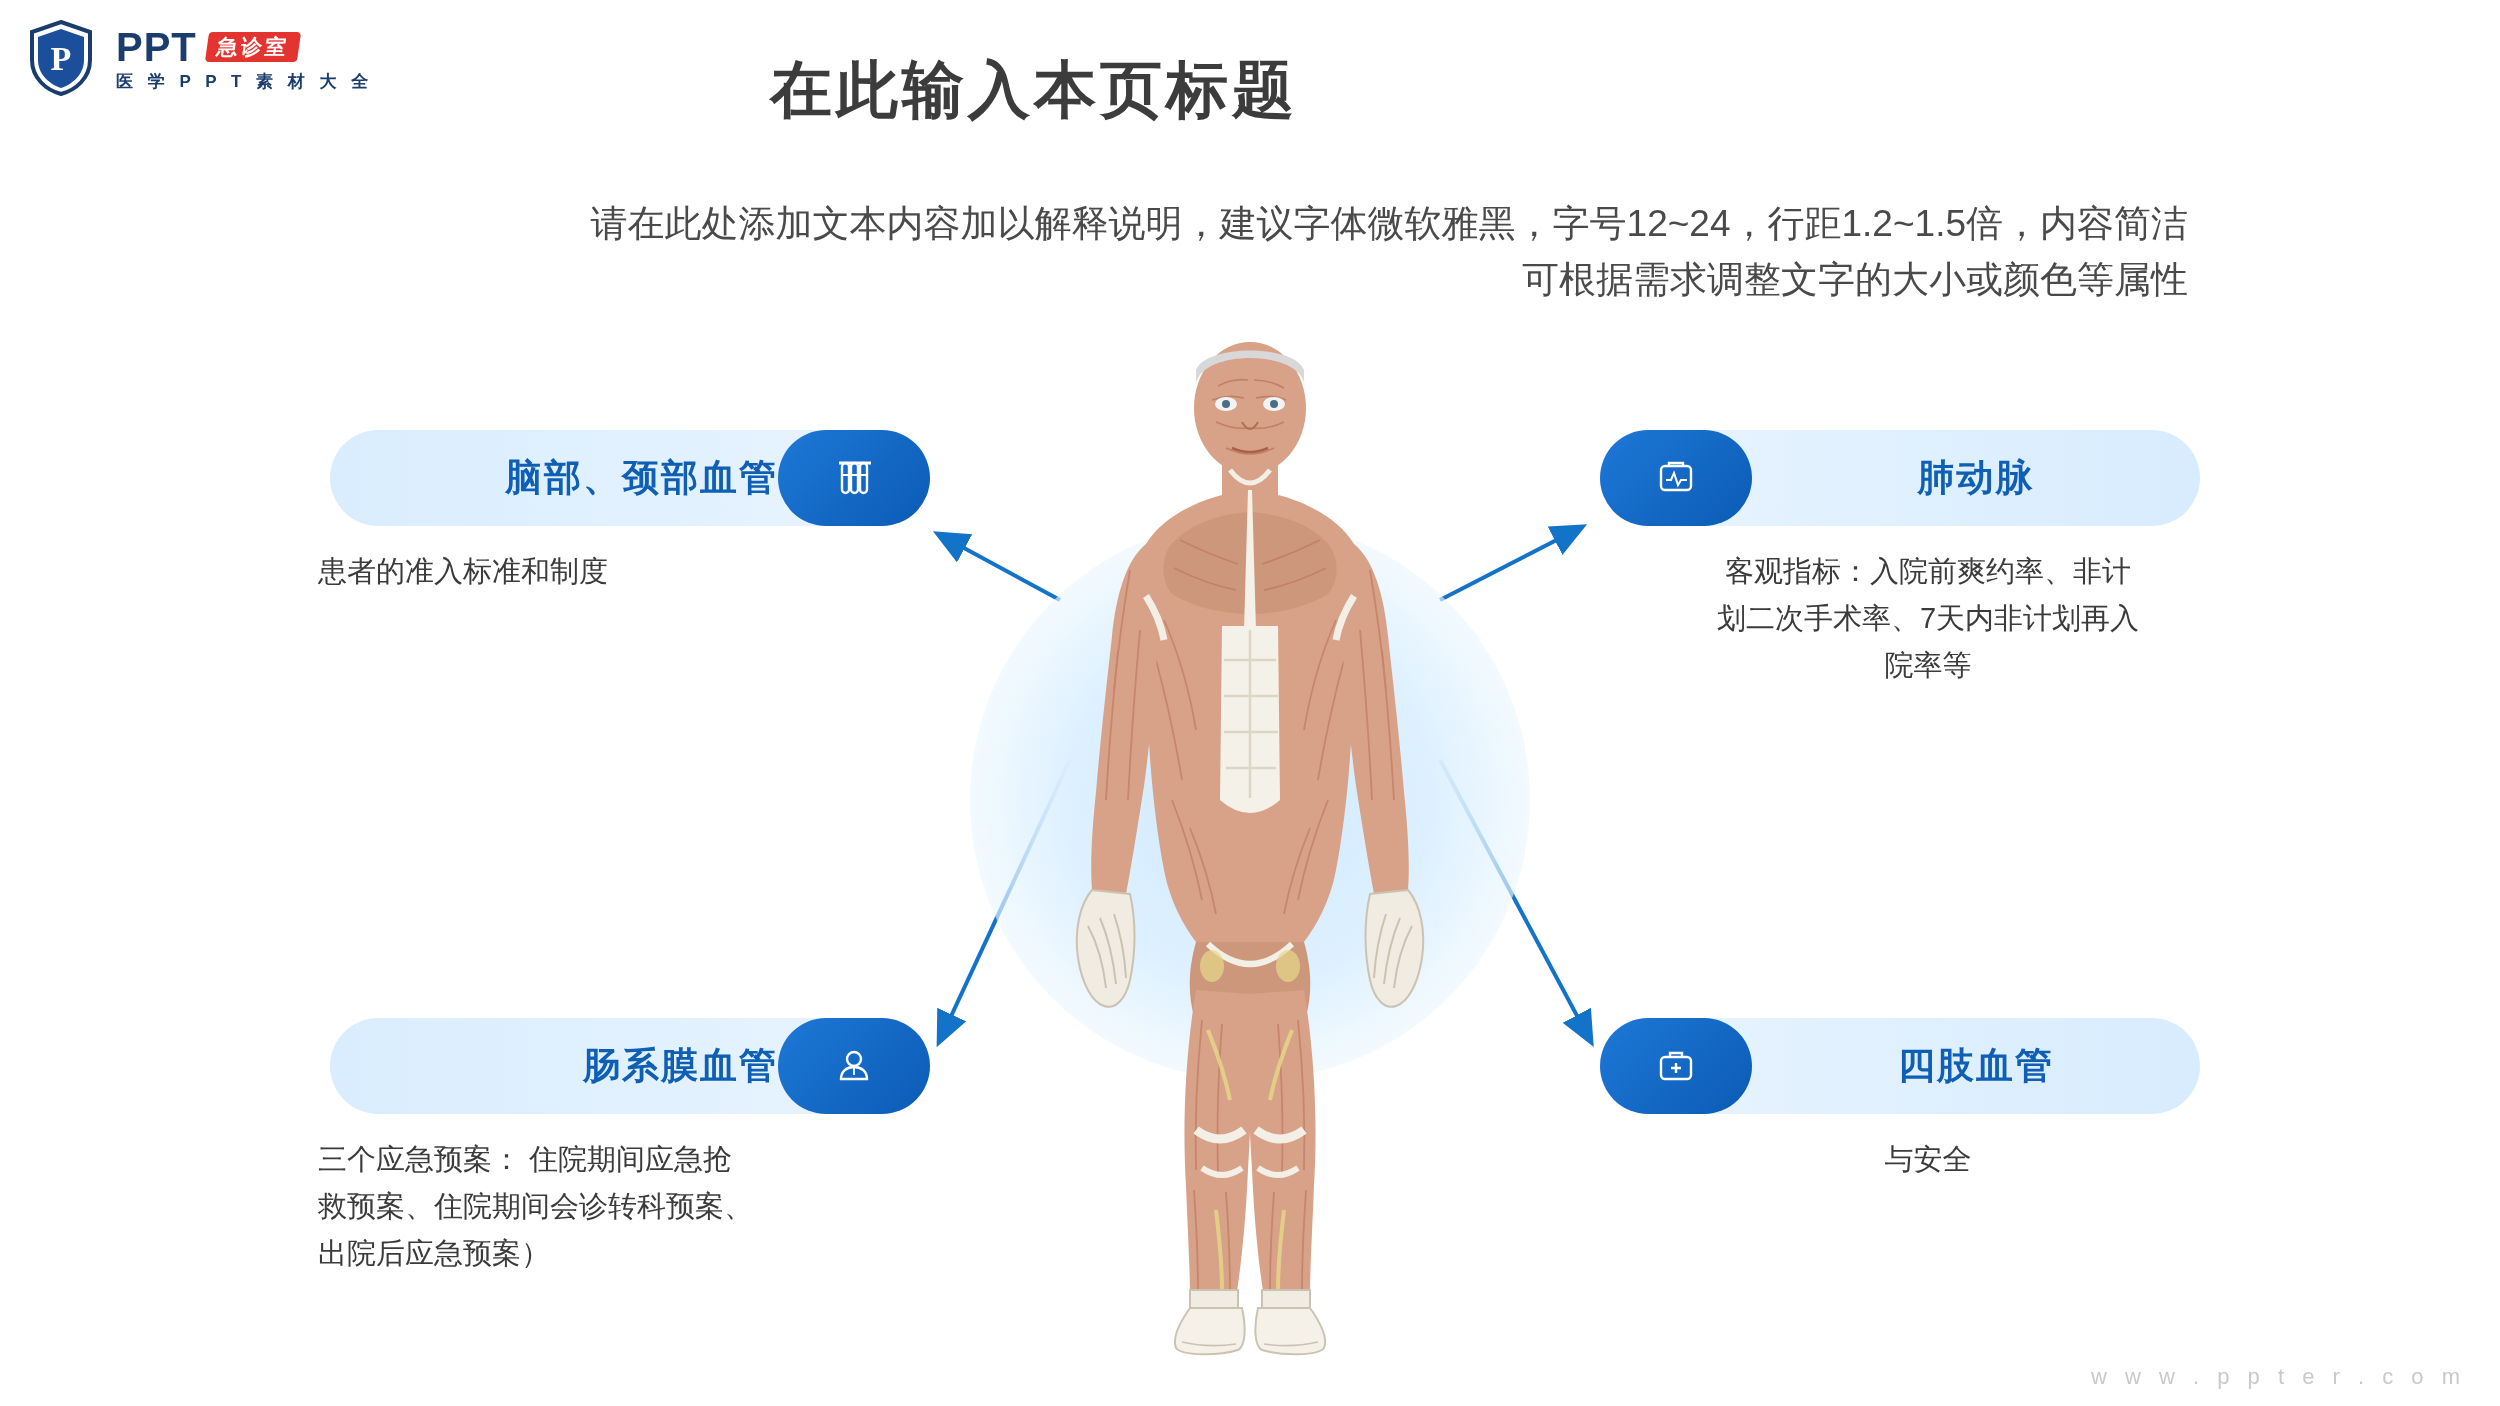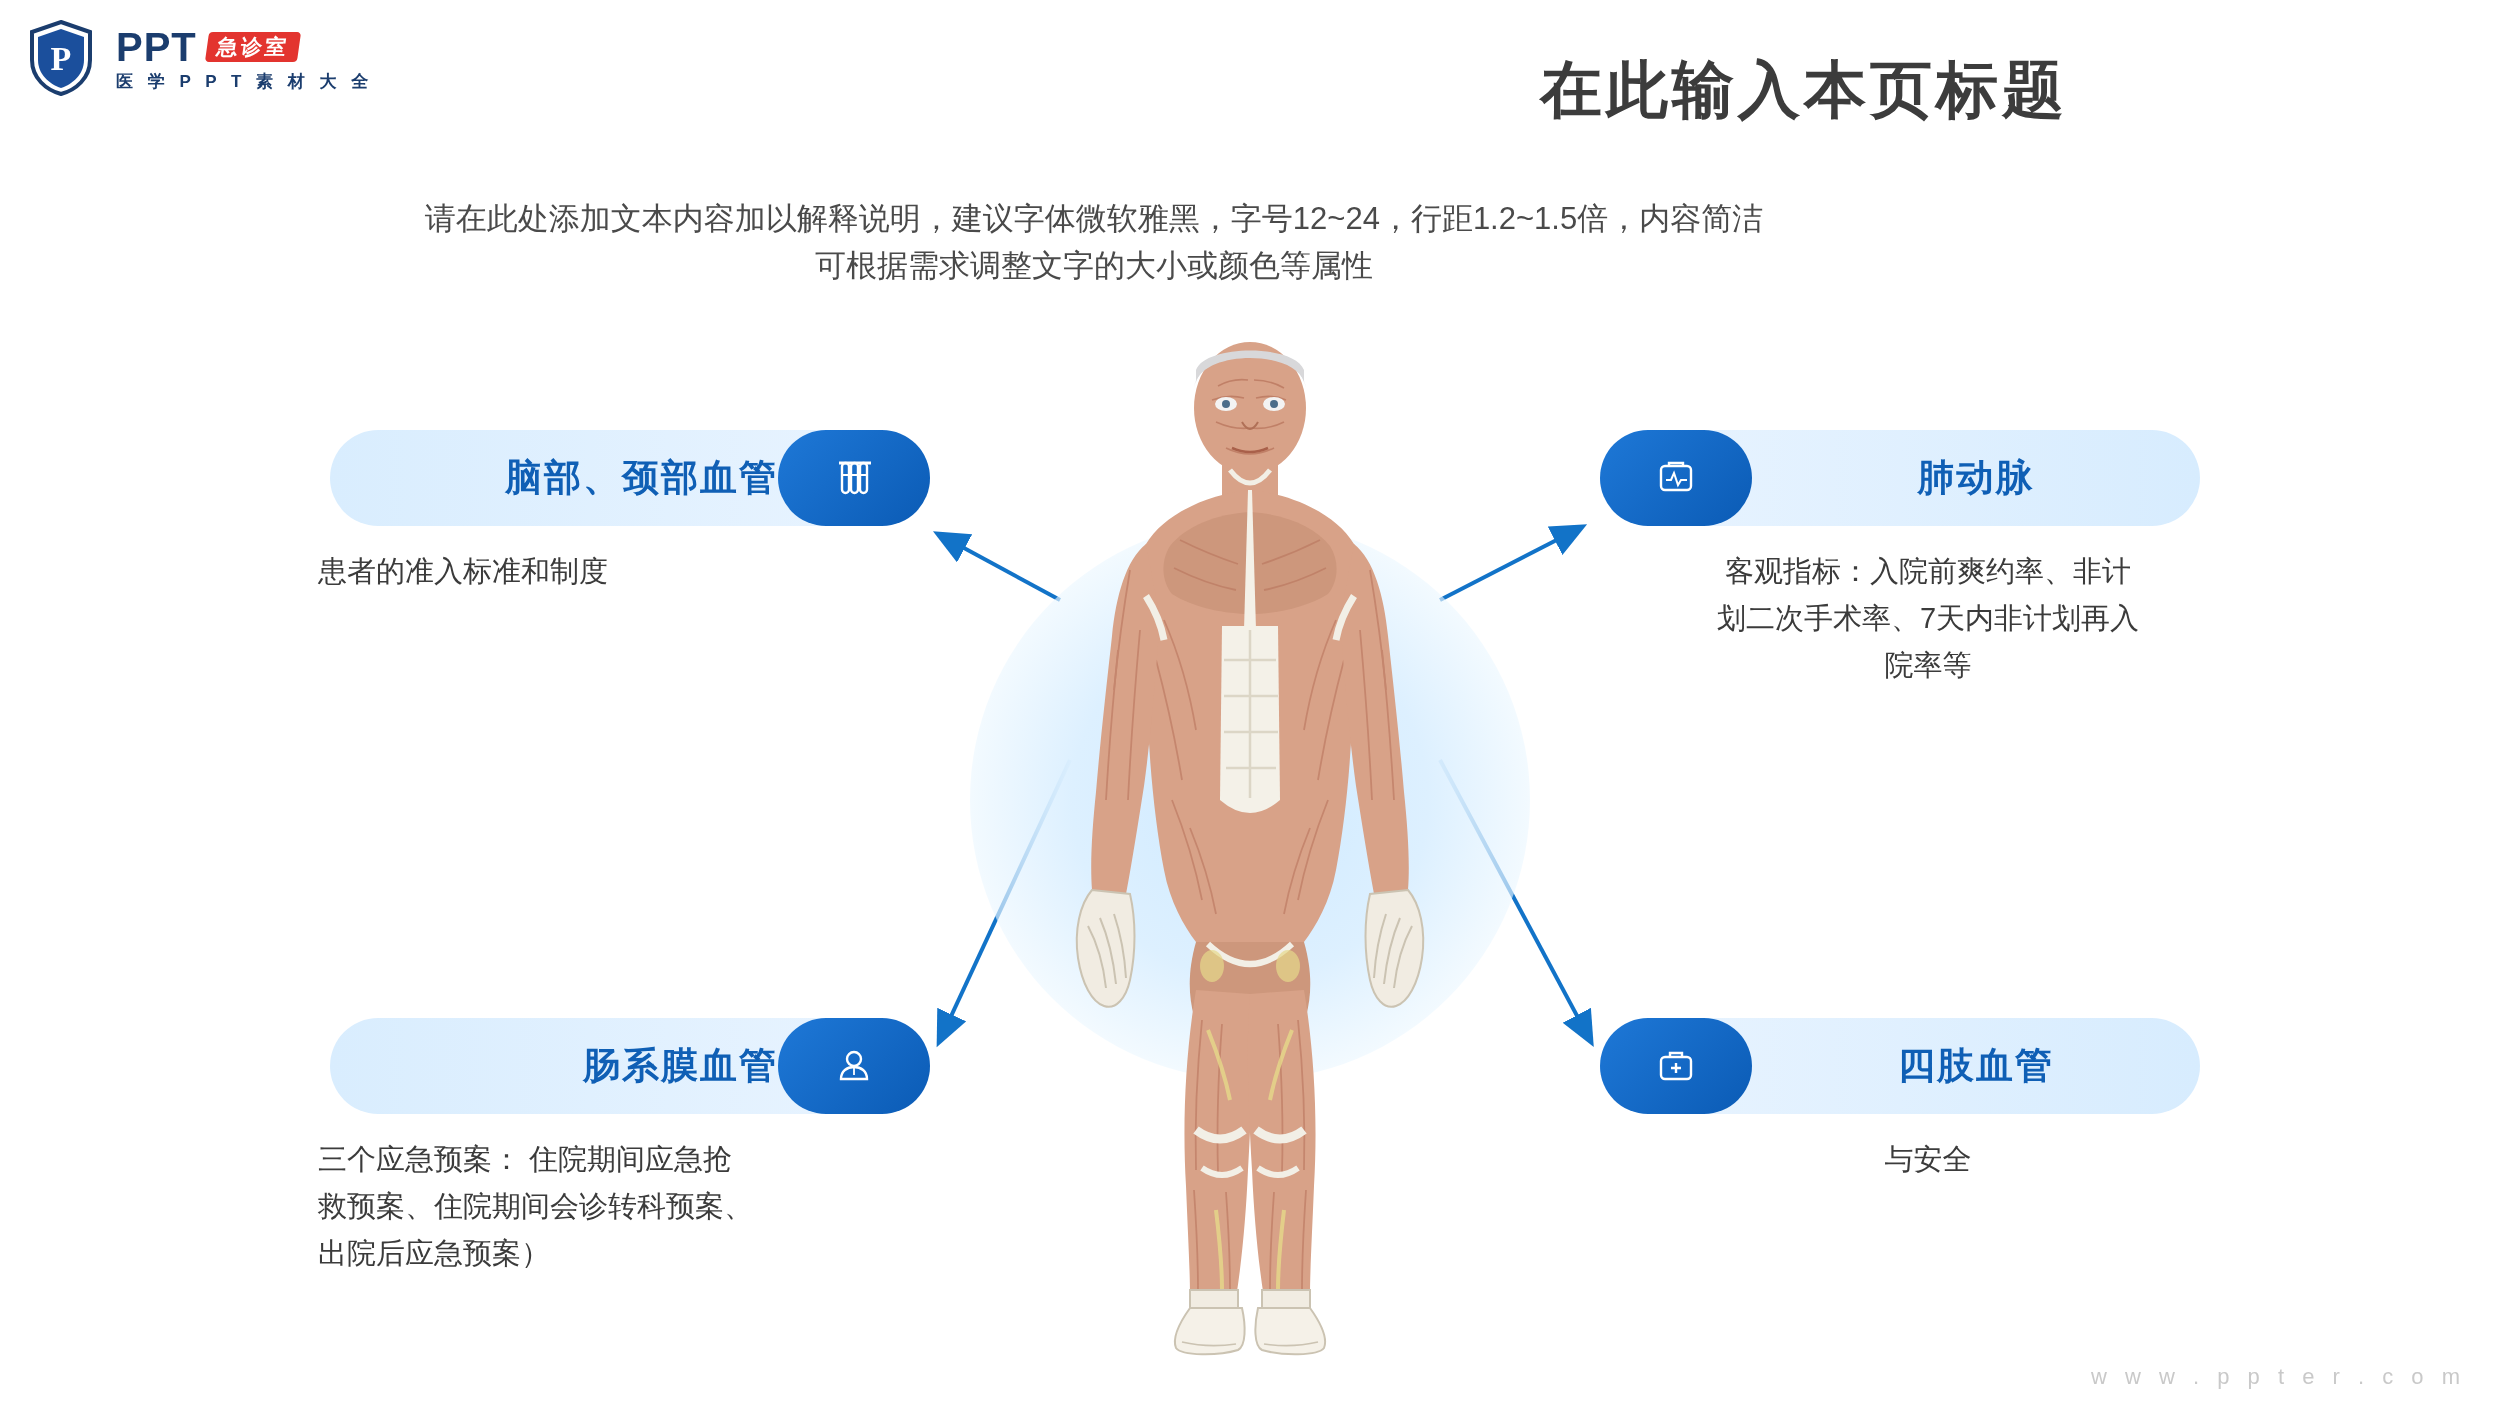--- a/index.html
+++ b/index.html
@@ -68,33 +68,33 @@
     font-weight: bold;
     line-height: 1;
   }
 
   
   .page-title {
     position: absolute;
     top: 48px;
     left: 0;
     width: 2068px;
-    text-align: right;
+    text-align: center;
     font-size: 62px;
     font-weight: bold;
     color: #3c3c3c;
     letter-spacing: 4px;
   }
   .page-subtitle {
     position: absolute;
     top: 196px;
     left: 0;
     width: 2188px;
-    text-align: center;
-    font-size: 31px;
+    text-align: right;
+    font-size: 37px;
     color: #4a4a4a;
     line-height: 1.5;
   }
   .page-subtitle div { white-space: nowrap; }
 
   
   .figure-wrap {
     position: absolute;
     left: 950px;
     top: 330px;

